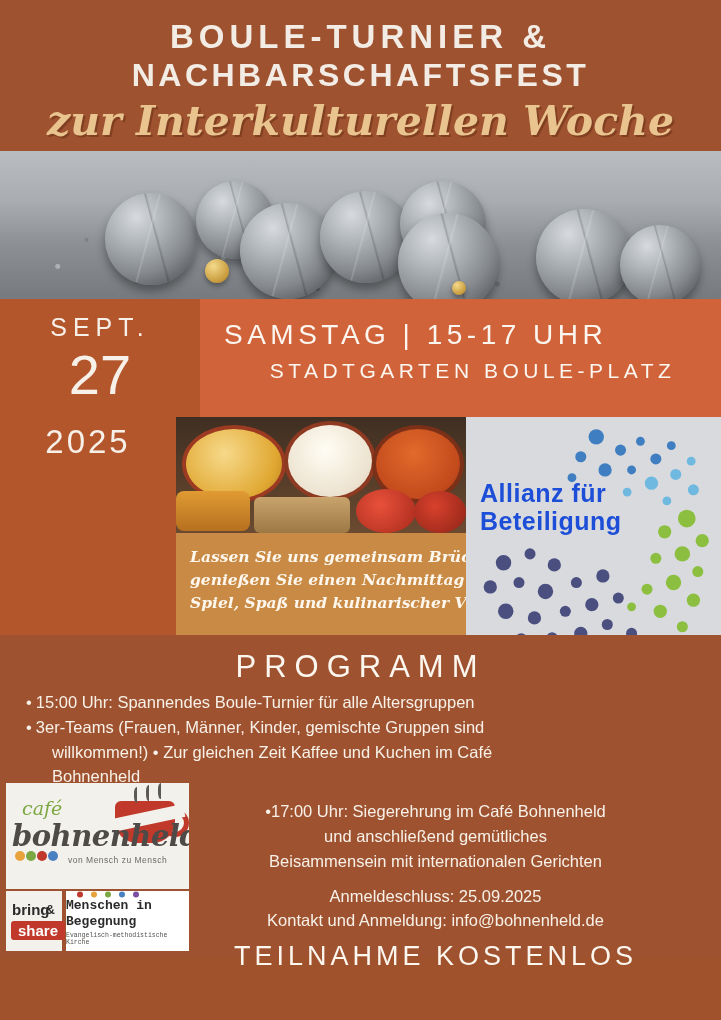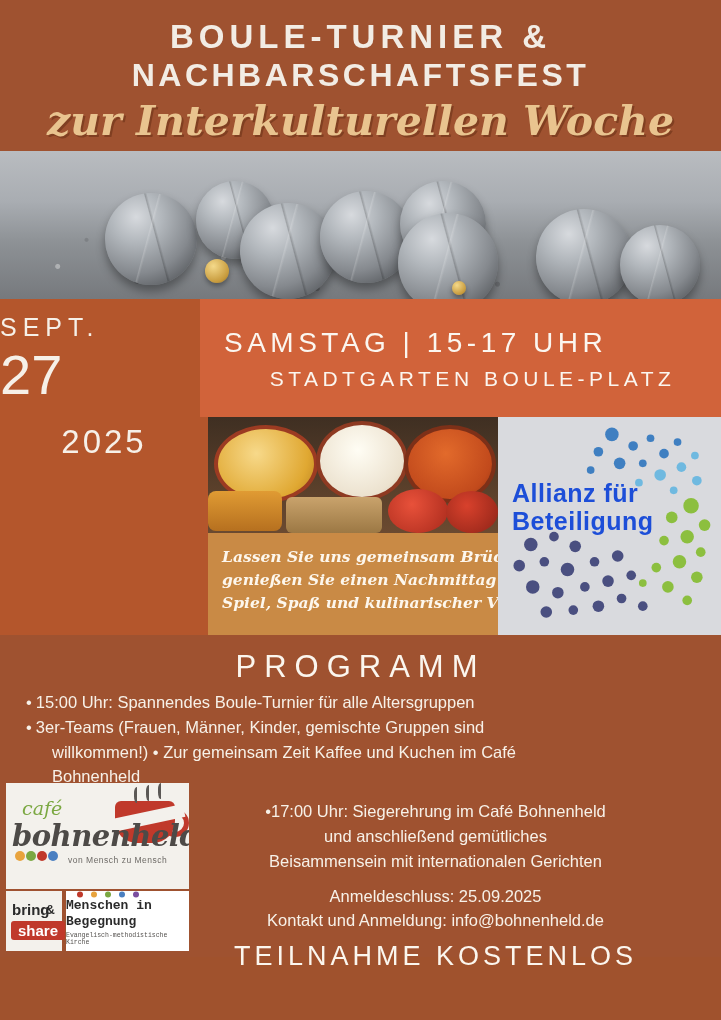--- a/index.html
+++ b/index.html
@@ -102,40 +102,40 @@
 
   
   .band {
     display: flex;
     height: 118px;
   }
   .date-box {
     width: 200px;
     background: #b4562c;
     color: #f6f0e8;
-    text-align: left;
+    text-align: center;
     padding-top: 14px;
     box-sizing: border-box;
   }
   .date-month {
     font-size: 25px;
     letter-spacing: 6px;
     font-weight: 400;
   }
   .date-day {
     font-size: 56px;
     line-height: 0.95;
     margin-top: 6px;
     font-weight: 400;
   }
   .when-box {
     flex: 1;
     background: #d1633a;
     color: #fbf6ef;
-    padding: 28px 0 0 24px;
+    padding: 20px 0 0 24px;
     box-sizing: border-box;
   }
   .when-line1 {
     font-size: 28px;
     letter-spacing: 4.5px;
     white-space: nowrap;
   }
   .when-line2 {
     margin-top: 8px;
     font-size: 21px;
@@ -143,21 +143,21 @@
     white-space: nowrap;
     text-align: center;
   }
 
   
   .mid {
     display: flex;
     height: 218px;
   }
   .mid-left {
-    width: 208px;
+    width: 176px;
     background: #b4562c;
     color: #f6f0e8;
     text-align: center;
     position: relative;
   }
   .date-year {
     font-size: 33px;
     letter-spacing: 3px;
     padding-top: 6px;
   }
@@ -525,21 +525,21 @@
 
   <div class="program">
     <h2>PROGRAMM</h2>
     <ul>
       <li>
         <span class="b">•</span><span>15:00 Uhr:  Spannendes Boule-Turnier für alle Altersgruppen</span>
       </li>
       <li>
         <span class="b">•</span><span>3er-Teams (Frauen, Männer, Kinder, gemischte Gruppen sind</span>
       </li>
-      <li class="prog-indent">willkommen!) • Zur gemeinsam Zeit Kaffee und Kuchen im Café</li>
+      <li class="prog-indent">willkommen!) • Zur gleichen Zeit Kaffee und Kuchen im Café</li>
       <li class="prog-indent">Bohnenheld</li>
     </ul>
     <div class="prog-center">
       <div>
         <span class="b">•</span><span>17:00 Uhr: Siegerehrung im Café Bohnenheld</span>
       </div>
       <div>und anschließend gemütliches</div>
       <div>Beisammensein mit internationalen Gerichten</div>
     </div>
     <div class="prog-center">

